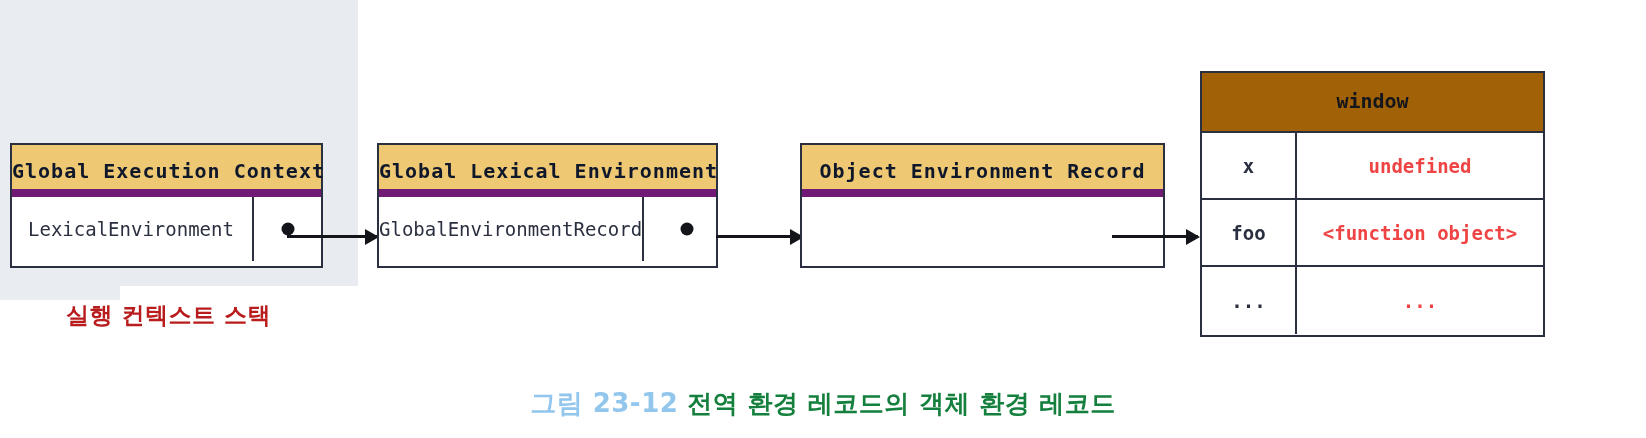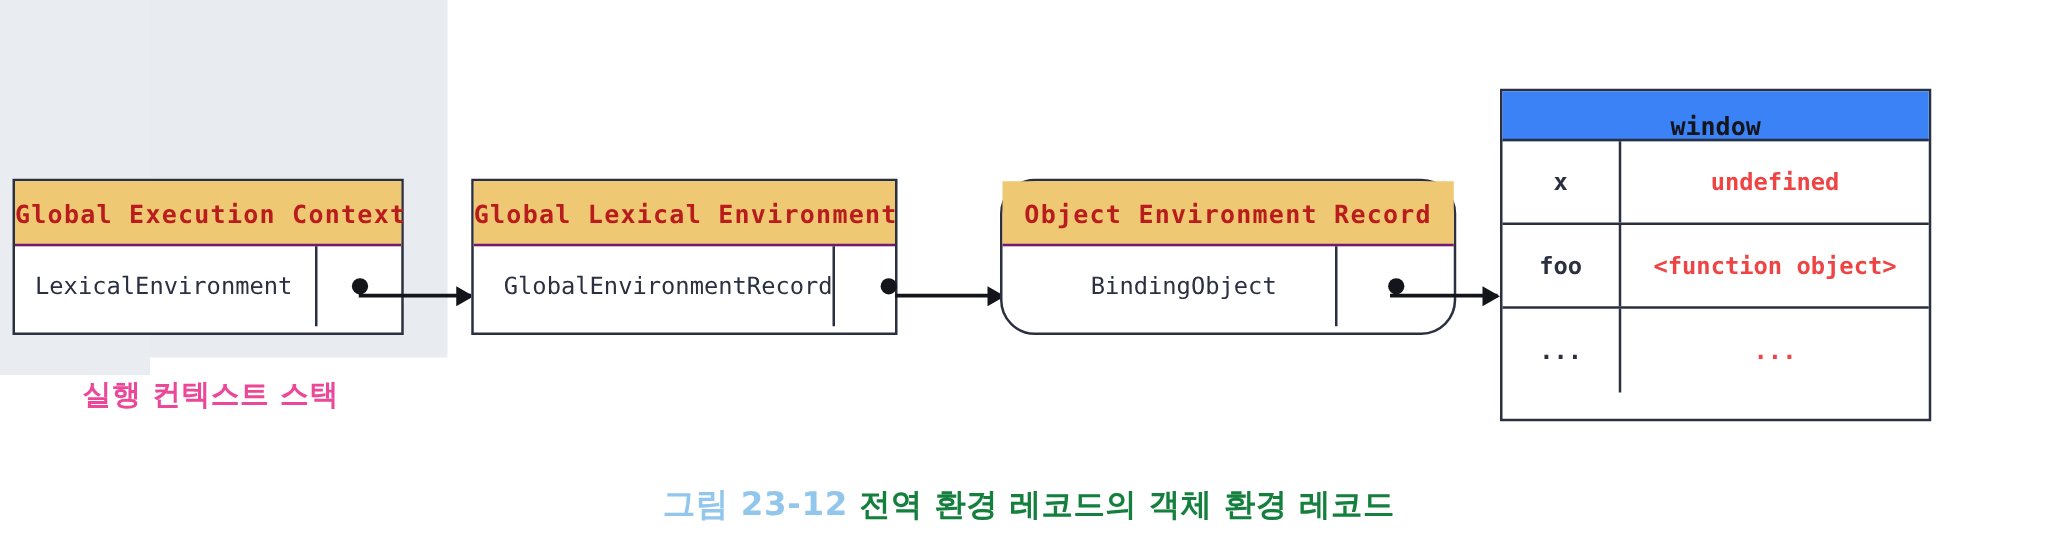--- a/index.html
+++ b/index.html
@@ -36,29 +36,29 @@
   
   .box {
     position: absolute;
     box-sizing: border-box;
     border: 2px solid #2b3040;
     background: #ffffff;
   }
   .box-header {
     box-sizing: border-box;
     background: #efc873;
-    border-bottom: 2px solid #701a75;
+    border-bottom: 8px solid #701a75;
     height: 52px;
     line-height: 52px;
     text-align: center;
     font-family: "DejaVu Sans Mono", monospace;
     font-weight: bold;
     font-size: 20px;
     letter-spacing: 1px;
-    color: #b91c1c;
+    color: #0f172a;
     white-space: nowrap;
   }
   .box-row {
     box-sizing: border-box;
     display: flex;
     height: 64px;
   }
   .cell-label {
     box-sizing: border-box;
     flex: 1 1 auto;
@@ -67,21 +67,20 @@
     font-family: "DejaVu Sans Mono", monospace;
     font-size: 19px;
     color: #2b3040;
     white-space: nowrap;
   }
   .cell-label.pad-left {
     padding-left: 16px;
   }
   .cell-label.centered {
     justify-content: center;
-    margin-left: 24px;
   }
   .cell-ptr {
     box-sizing: border-box;
     flex: 0 0 auto;
     border-left: 2px solid #2b3040;
     position: relative;
   }
 
   
   .dot {
@@ -116,23 +115,23 @@
 
   
   .wtable {
     position: absolute;
     box-sizing: border-box;
     border: 2px solid #2b3040;
     background: #ffffff;
   }
   .wtable-header {
     box-sizing: border-box;
-    background: #3b82f6;
+    background: #a16207;
     border-bottom: 2px solid #2b3040;
-    height: 40px;
+    height: 60px;
     line-height: 56px;
     text-align: center;
     font-family: "DejaVu Sans Mono", monospace;
     font-weight: bold;
     font-size: 20px;
     color: #15161c;
   }
   .wtable-row {
     box-sizing: border-box;
     display: flex;
@@ -168,21 +167,21 @@
   }
 
   
   .stack-label {
     position: absolute;
     left: 66px;
     top: 300px;
     font-family: "DejaVu Sans", sans-serif;
     font-weight: bold;
     font-size: 23px;
-    color: #ec4899;
+    color: #b91c1c;
     letter-spacing: 0.5px;
     white-space: nowrap;
     text-align: center;
   }
   .caption {
     position: absolute;
     left: 0;
     right: 0;
     top: 386px;
     text-align: center;
@@ -229,28 +228,22 @@
     <div class="box-row">
       <div class="cell-label centered">GlobalEnvironmentRecord</div>
       <div class="cell-ptr" style="flex-basis:88px;">
         <span class="dot"></span>
       </div>
     </div>
   </div>
 
   <div class="arrow" style="left:716px; top:235px; width:86px;"></div>
 
-  <div class="box" style="left:800px; top:143px; width:365px; height:125px;border-radius:28px;">
+  <div class="box" style="left:800px; top:143px; width:365px; height:125px;">
     <div class="box-header">Object Environment Record</div>
-    <div class="box-row">
-      <div class="cell-label centered">BindingObject</div>
-      <div class="cell-ptr" style="flex-basis:95px;">
-        <span class="dot"></span>
-      </div>
-    </div>
   </div>
 
   <div class="arrow" style="left:1112px; top:235px; width:86px;"></div>
 
   <div class="wtable" style="left:1200px; top:71px; width:345px; height:266px;">
     <div class="wtable-header">window</div>
 
     <div class="wtable-row">
       <div class="wcell-key">x</div>
       <div class="wcell-val">undefined</div>

